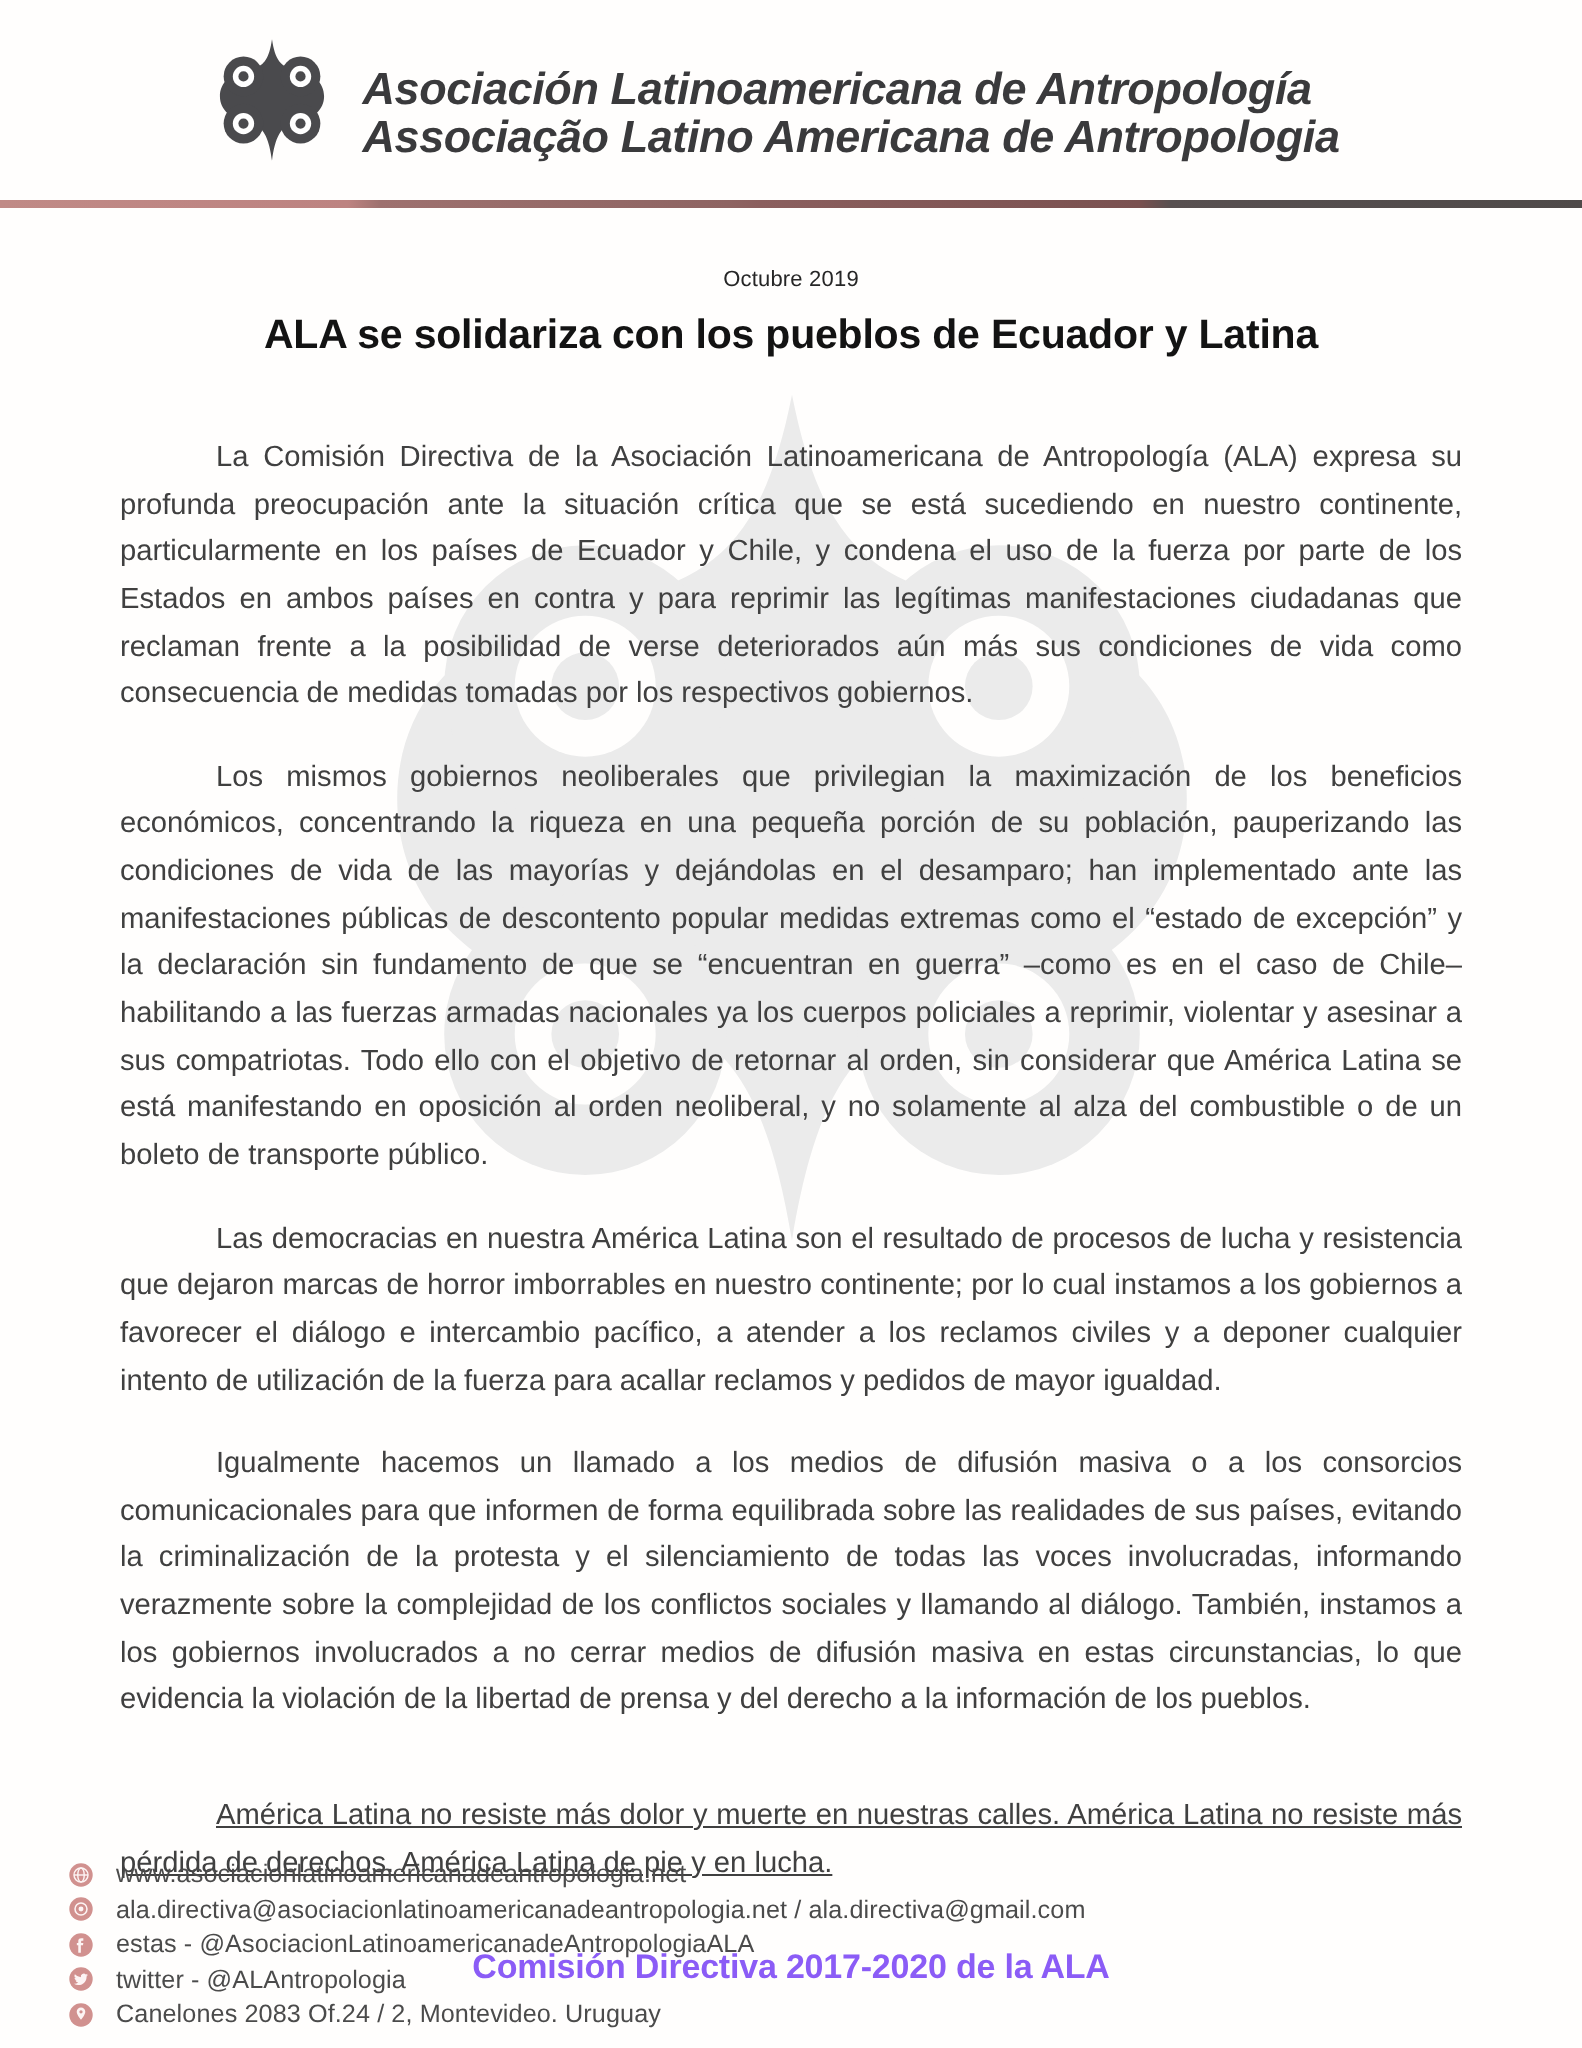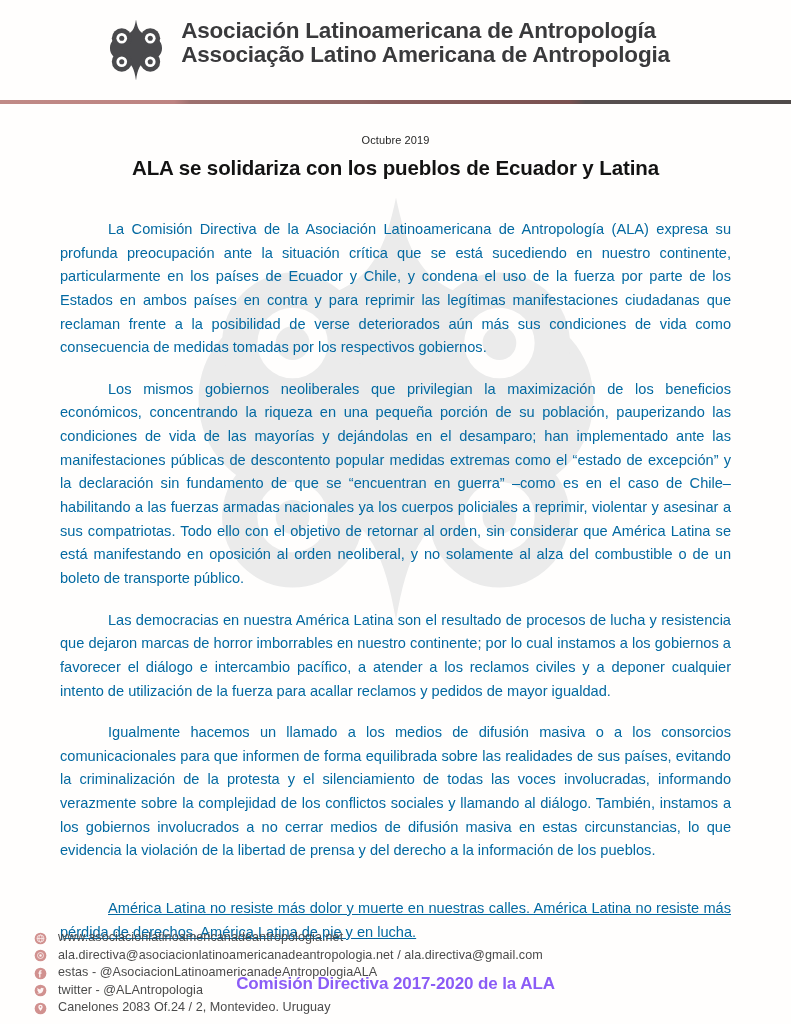--- a/index.html
+++ b/index.html
@@ -23,23 +23,24 @@
   .header {
     position: relative;
     height: 100px;
     display: flex;
     align-items: center;
     justify-content: center;
     z-index: 3;
   }
   .header-inner {
     display: flex;
-    align-items: flex-start;
+    align-items: flex-end;
     gap: 14px;
     transform: translateX(-8px);
+    font-style: italic;
   }
   .logo-mark {
     width: 62px;
     height: 62px;
     flex: 0 0 62px;
   }
   .org-names {
     display: flex;
     flex-direction: column;
     justify-content: center;
@@ -106,21 +107,21 @@
     letter-spacing: -0.1px;
   }
   .paragraphs {
     margin-top: 38px;
   }
   .para {
     text-align: justify;
     text-justify: inter-word;
     font-size: 14.6px;
     line-height: 1.62;
-    color: #0369a1;
+    color: #404040;
     text-indent: 48px;
     margin: 0 0 18px 0;
   }
   .para-last {
     margin-top: 34px;
     text-decoration: underline;
   }
   .signature {
     text-align: center;
     font-weight: bold;

